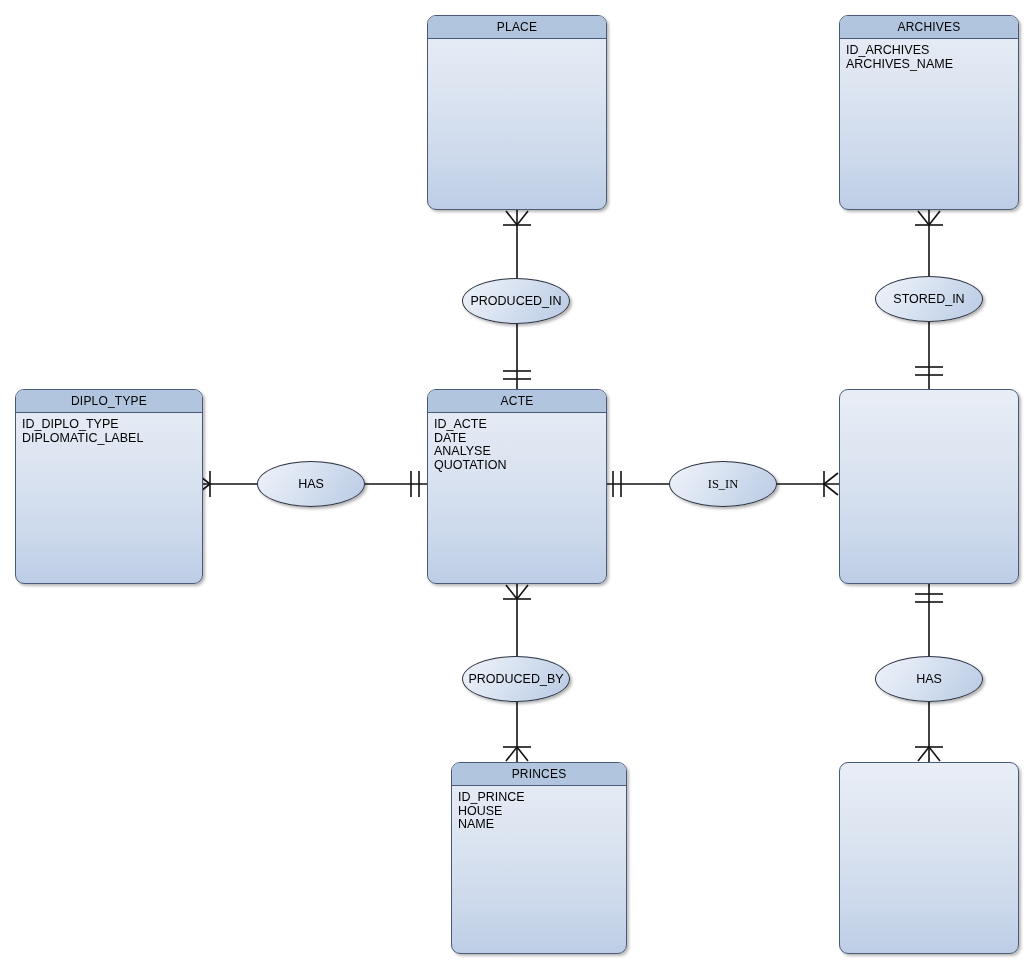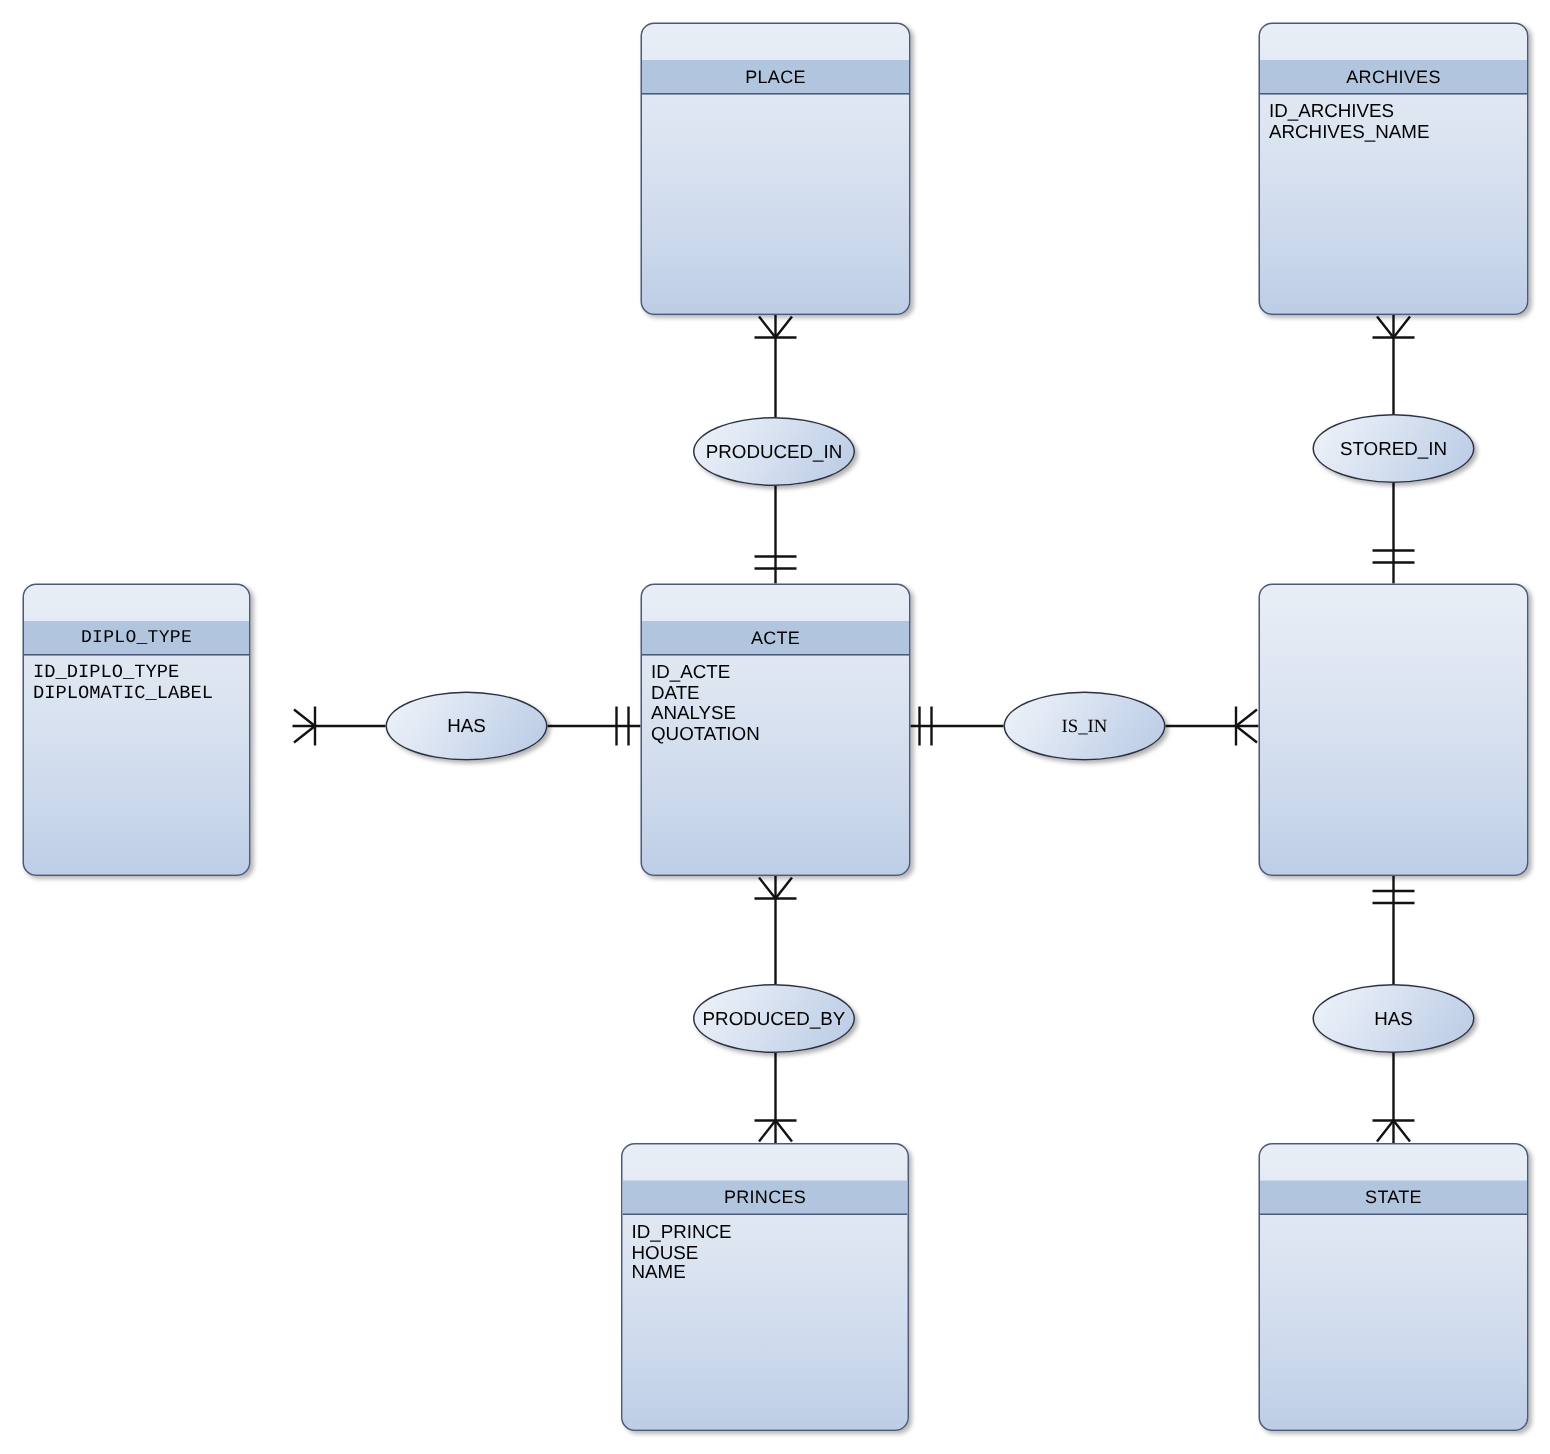--- a/index.html
+++ b/index.html
@@ -34,21 +34,20 @@
   .entity-header {
     height: 22px;
     line-height: 22px;
     text-align: center;
     font-size: 12px;
     color: #000000;
     background: #b2c5de;
     border-bottom: 1px solid #4a5a78;
     letter-spacing: 0.2px;
     white-space: nowrap;
-    margin-top: 24px;
   }
   .entity-attrs {
     padding: 5px 0 0 6px;
     font-size: 12.5px;
     color: #000000;
     line-height: 13.6px;
   }
   .entity-attrs div {
     white-space: nowrap;
   }
@@ -157,48 +156,47 @@
       <div class="entity" style="left: 427px; top: 15px; width: 180px; height: 195px;">
         <div class="entity-header">PLACE</div>
       </div>
       <div class="entity" style="left: 839px; top: 15px; width: 180px; height: 195px;">
         <div class="entity-header">ARCHIVES</div>
         <div class="entity-attrs">
           <div>ID_ARCHIVES</div>
           <div>ARCHIVES_NAME</div>
         </div>
       </div>
-      <div class="entity" style="left: 15px; top: 389px; width: 152px; height: 195px; font-family: Liberation Mono, monospace;">
+      <div class="entity" style="left: 15px; top: 389px; width: 188px; height: 195px;">
         <div class="entity-header">DIPLO_TYPE</div>
         <div class="entity-attrs">
           <div>ID_DIPLO_TYPE</div>
           <div>DIPLOMATIC_LABEL</div>
         </div>
       </div>
       <div class="entity" style="left: 427px; top: 389px; width: 180px; height: 195px;">
         <div class="entity-header">ACTE</div>
         <div class="entity-attrs">
           <div>ID_ACTE</div>
           <div>DATE</div>
           <div>ANALYSE</div>
           <div>QUOTATION</div>
         </div>
       </div>
       <div class="entity" style="left: 839px; top: 389px; width: 180px; height: 195px;">
       </div>
-      <div class="entity" style="left: 414px; top: 762px; width: 192px; height: 192px;">
+      <div class="entity" style="left: 451px; top: 762px; width: 176px; height: 192px;">
         <div class="entity-header">PRINCES</div>
         <div class="entity-attrs">
           <div>ID_PRINCE</div>
           <div>HOUSE</div>
           <div>NAME</div>
         </div>
       </div>
       <div class="entity" style="left: 839px; top: 762px; width: 180px; height: 192px;">
-        <div class="entity-header">STATE</div>
       </div>
     </div>
 
   <div id="rels">
       <div class="rel" style="left: 462px; top: 278px; width: 108px; height: 46px;">
         <span>PRODUCED_IN</span>
       </div>
       <div class="rel" style="left: 875px; top: 276px; width: 108px; height: 46px;">
         <span>STORED_IN</span>
       </div>

